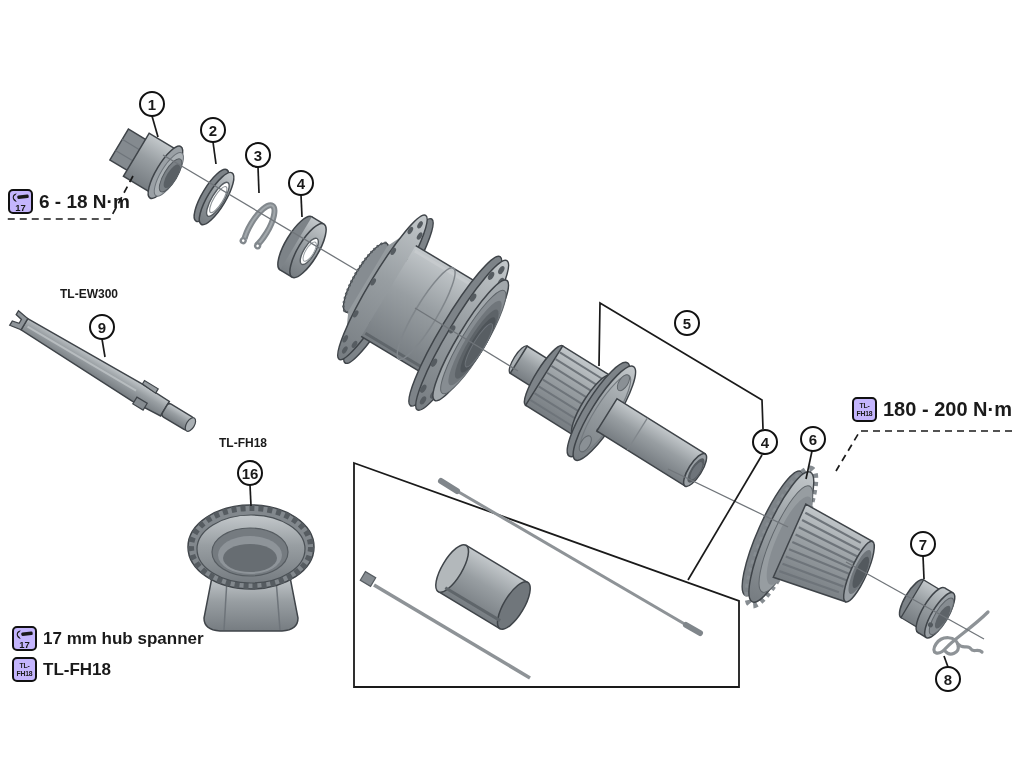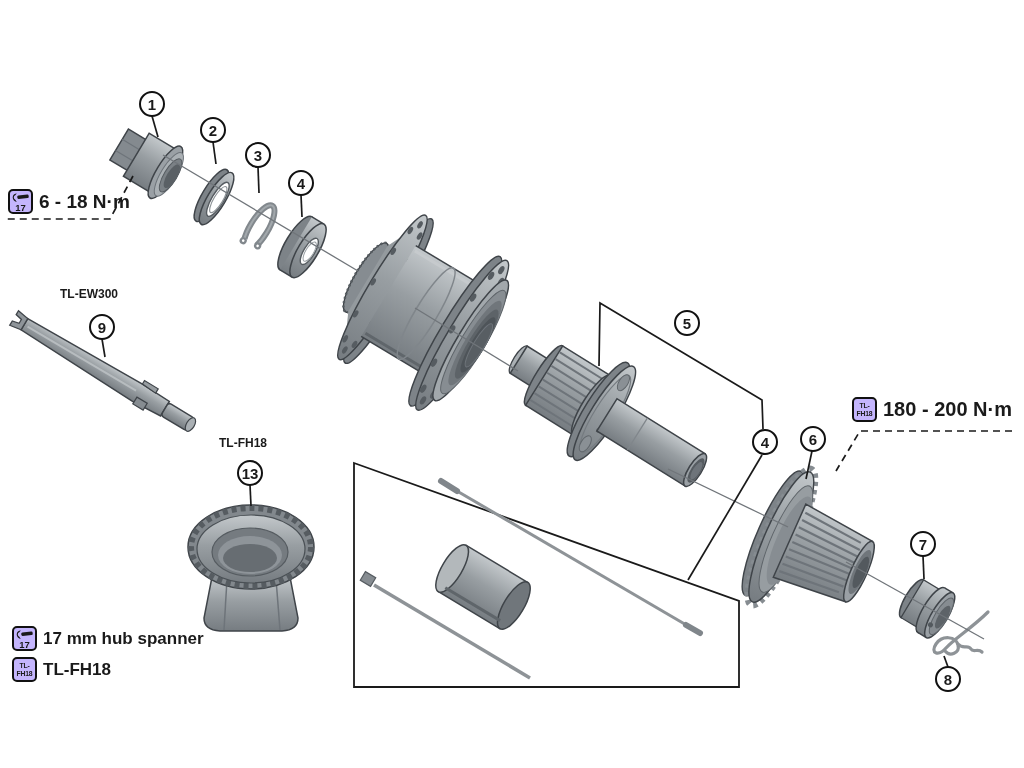--- a/index.html
+++ b/index.html
@@ -256,21 +256,21 @@
 
 <div class="callout" style="left:139px;top:91px">1</div>
 <div class="callout" style="left:200px;top:117px">2</div>
 <div class="callout" style="left:245px;top:142px">3</div>
 <div class="callout" style="left:288px;top:170px">4</div>
 <div class="callout" style="left:674px;top:310px">5</div>
 <div class="callout" style="left:800px;top:426px">6</div>
 <div class="callout" style="left:910px;top:531px">7</div>
 <div class="callout" style="left:935px;top:666px">8</div>
 <div class="callout" style="left:89px;top:314px">9</div>
-<div class="callout" style="left:237px;top:460px">13</div>
+<div class="callout" style="left:237px;top:460px">16</div>
 <div class="callout" style="left:752px;top:429px">4</div>
 
 <div class="plabel" style="left:60px;top:287px">TL-EW300</div>
 <div class="plabel" style="left:219px;top:436px">TL-FH18</div>
 
 <div class="row" style="left:8px;top:189px">
   <span class="ticon">
     <svg width="19" height="11" viewBox="0 0 20 12">
       <path d="M6 1.5 A4.3 4.3 0 1 0 6 10.5 L4.3 8.4 A2.6 2.6 0 0 1 4.3 3.6 Z" fill="#1a1a1a"></path>
       <rect x="6.5" y="4" width="12.5" height="3.8" rx="1.4" fill="#1a1a1a" transform="rotate(-6 6.5 6)"></rect>

